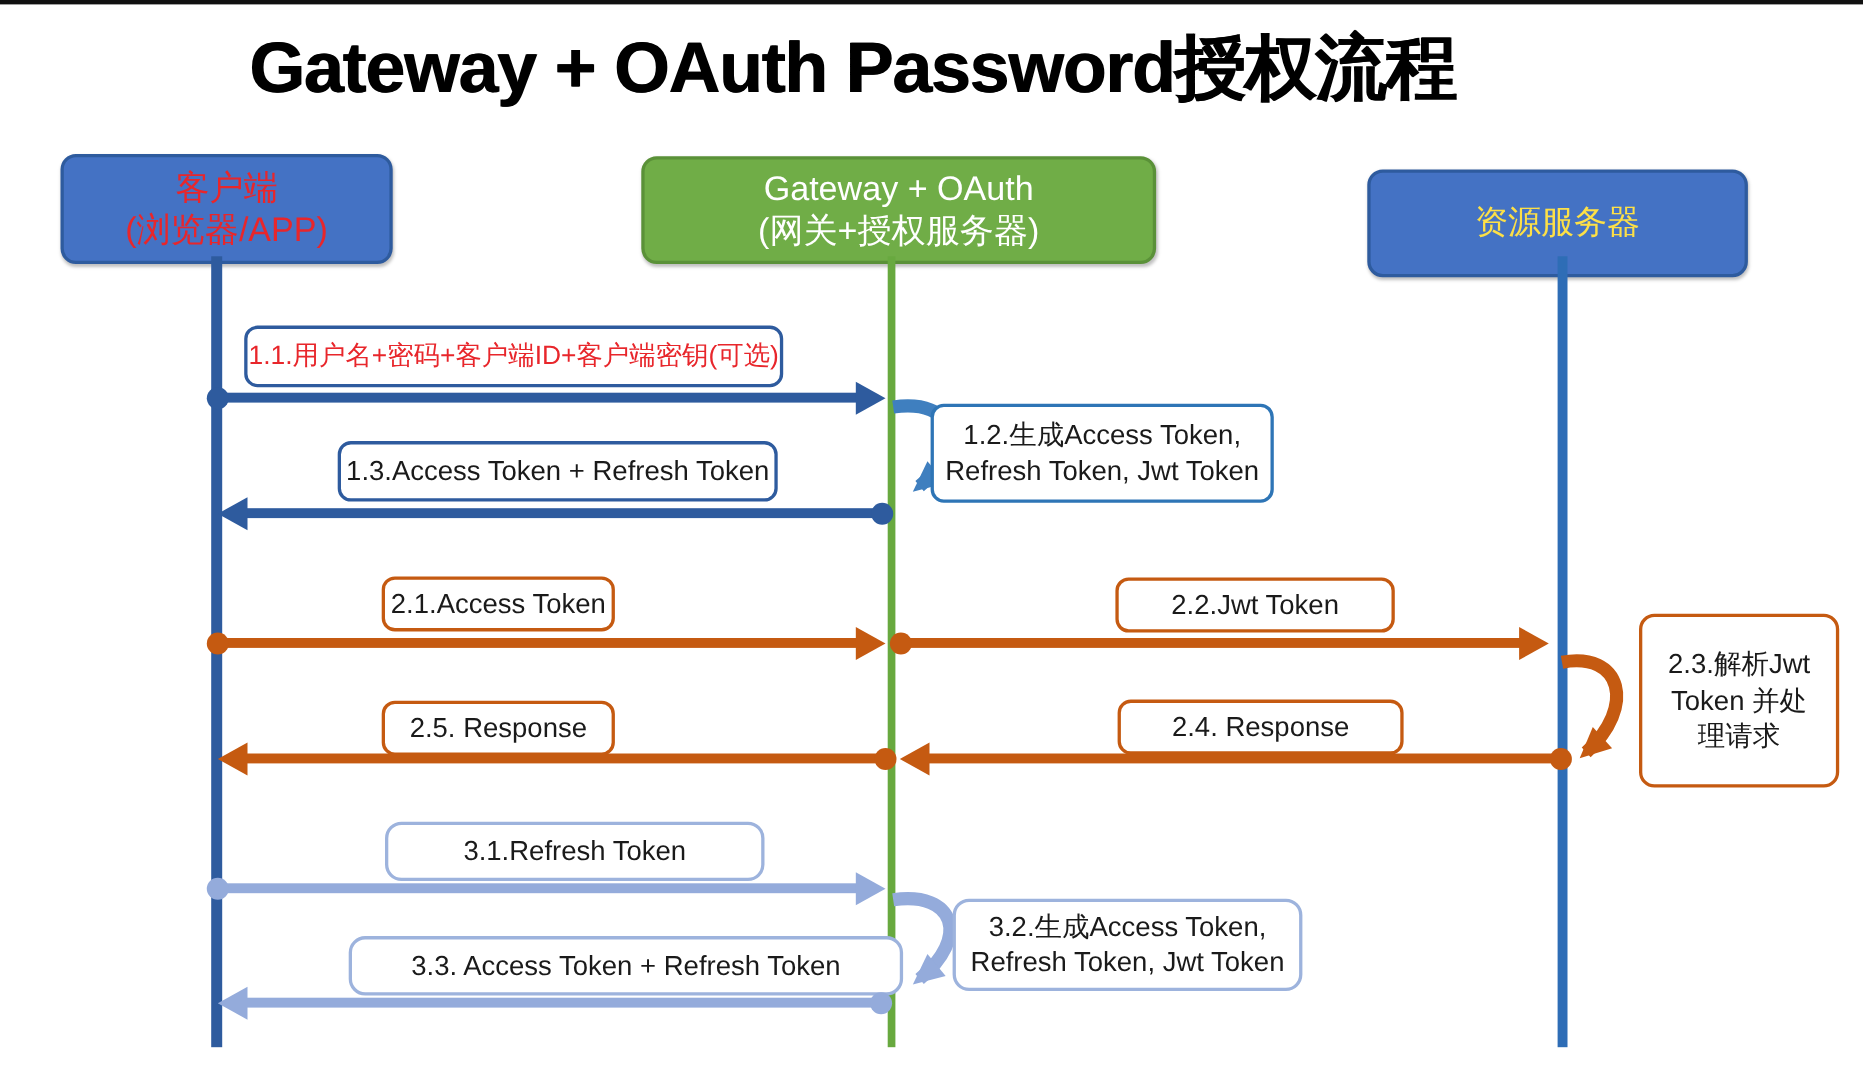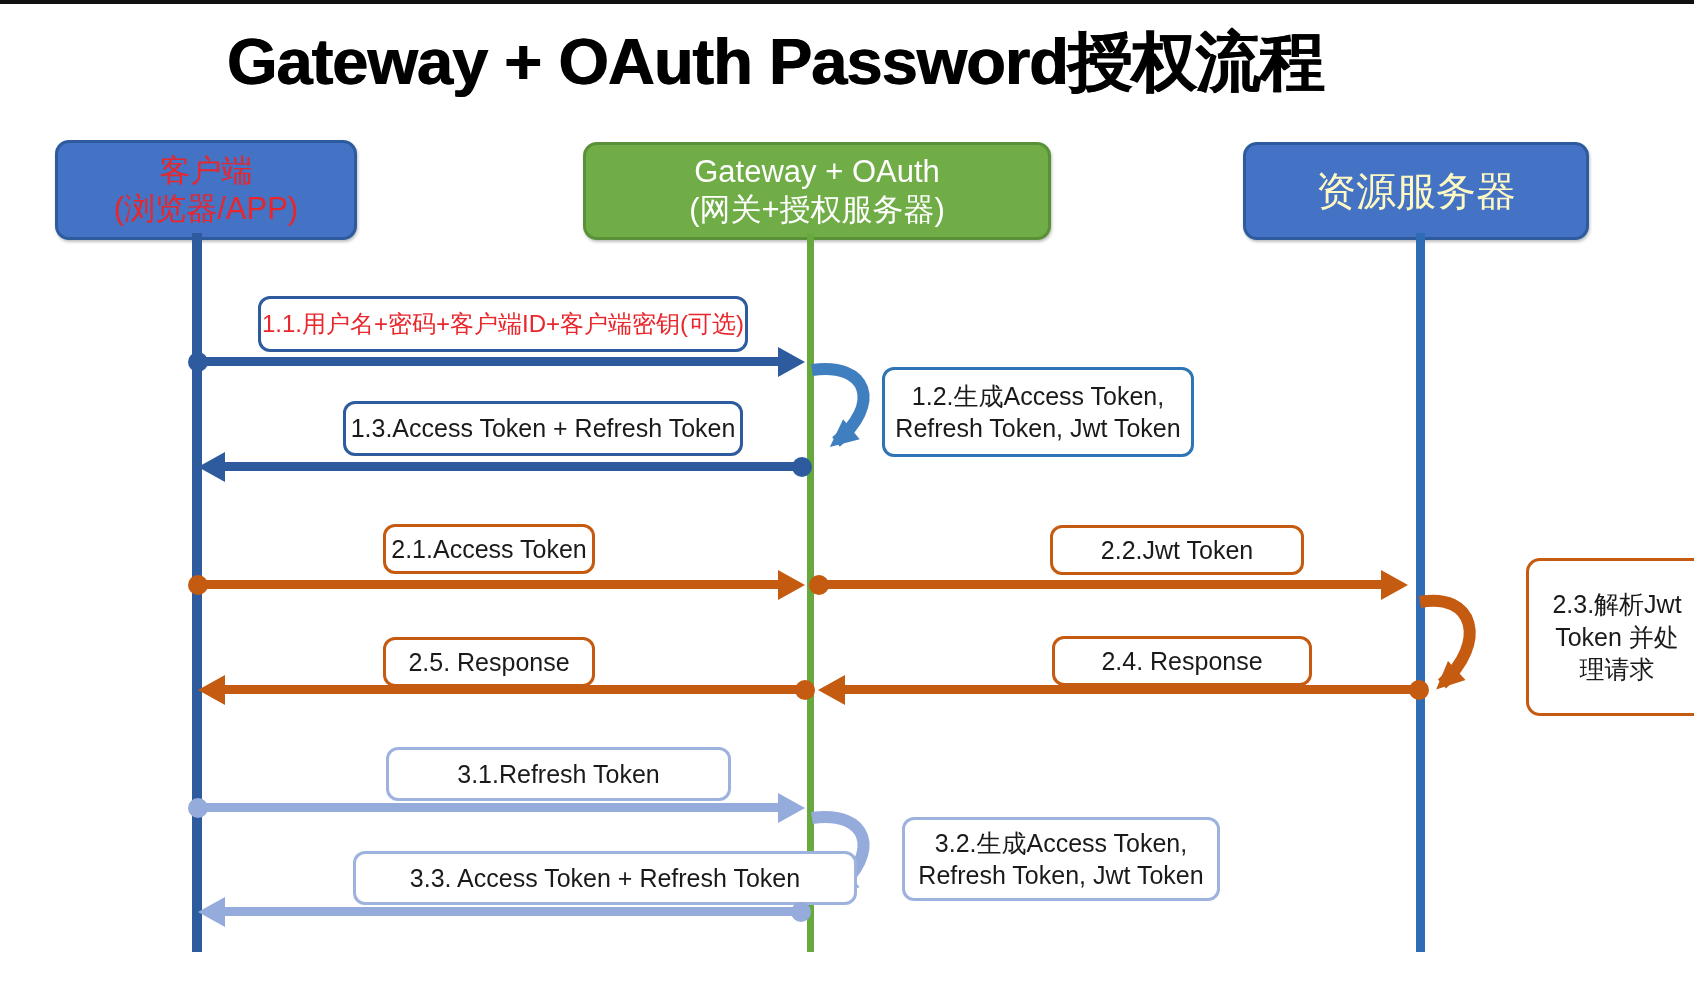--- a/index.html
+++ b/index.html
@@ -15,37 +15,37 @@
     white-space:nowrap;
   }
   
   .actor{
     position:absolute;border-radius:14px;display:flex;flex-direction:column;
     align-items:center;justify-content:center;text-align:center;line-height:1.22;
     box-shadow:1px 2px 3px rgba(0,0,0,.25);
   }
   .actor-client{left:55px;top:140px;width:296px;height:94px;background:#4472c4;border:3px solid #2e5b9e;color:#e8262b;font-size:31px;}
   .actor-gateway{left:583px;top:142px;width:462px;height:92px;background:#70ad47;border:3px solid #5a9138;color:#fff;font-size:31px;}
-  .actor-resource{left:1243px;top:142px;width:340px;height:92px;background:#4472c4;border:3px solid #2e5b9e;color:#fef9c3;font-size:40px;}
+  .actor-resource{left:1243px;top:154px;width:340px;height:92px;background:#4472c4;border:3px solid #2e5b9e;color:#fde047;font-size:30px;}
   
   .lifeline{position:absolute;top:233px;height:719px;}
   .ll-client{left:192px;width:10px;background:#2e5b9e;}
   .ll-gateway{left:807px;width:7px;background:#68a93f;}
   .ll-resource{left:1416px;width:9px;background:#2e6db6;}
   
   .msg-label{
     position:absolute;background:#fff;border:3px solid;border-radius:12px;
     display:flex;align-items:center;justify-content:center;text-align:center;
-    font-size:25px;line-height:1.3;white-space:nowrap;padding:0 6px;box-sizing:border-box;margin-left:36px;
+    font-size:25px;line-height:1.3;white-space:nowrap;padding:0 6px;box-sizing:border-box;
   }
   .msg-label.wrap{white-space:normal;}
   .b-blue{border-color:#2e5b9e;}
   .b-midblue{border-color:#2e75b6;}
   .b-orange{border-color:#c55a11;}
-  .b-lblue{border-color:#9db3dd;}
+  .b-lblue{border-color:#9db3dd;border-radius:15px;}
   .t-red{color:#e8262b;font-size:24px;}
   
   .arrow{position:absolute;height:9px;}
   .arrow .shaft{position:absolute;top:0;bottom:0;background:var(--c);}
   .arrow.right .shaft{left:0;right:16px;}
   .arrow.left  .shaft{left:16px;right:0;}
   .arrow .head{position:absolute;top:50%;transform:translateY(-50%);width:0;height:0;
     border-top:15px solid transparent;border-bottom:15px solid transparent;}
   .arrow.right .head{right:-2px;border-left:27px solid var(--c);}
   .arrow.left  .head{left:-2px;border-right:27px solid var(--c);}

